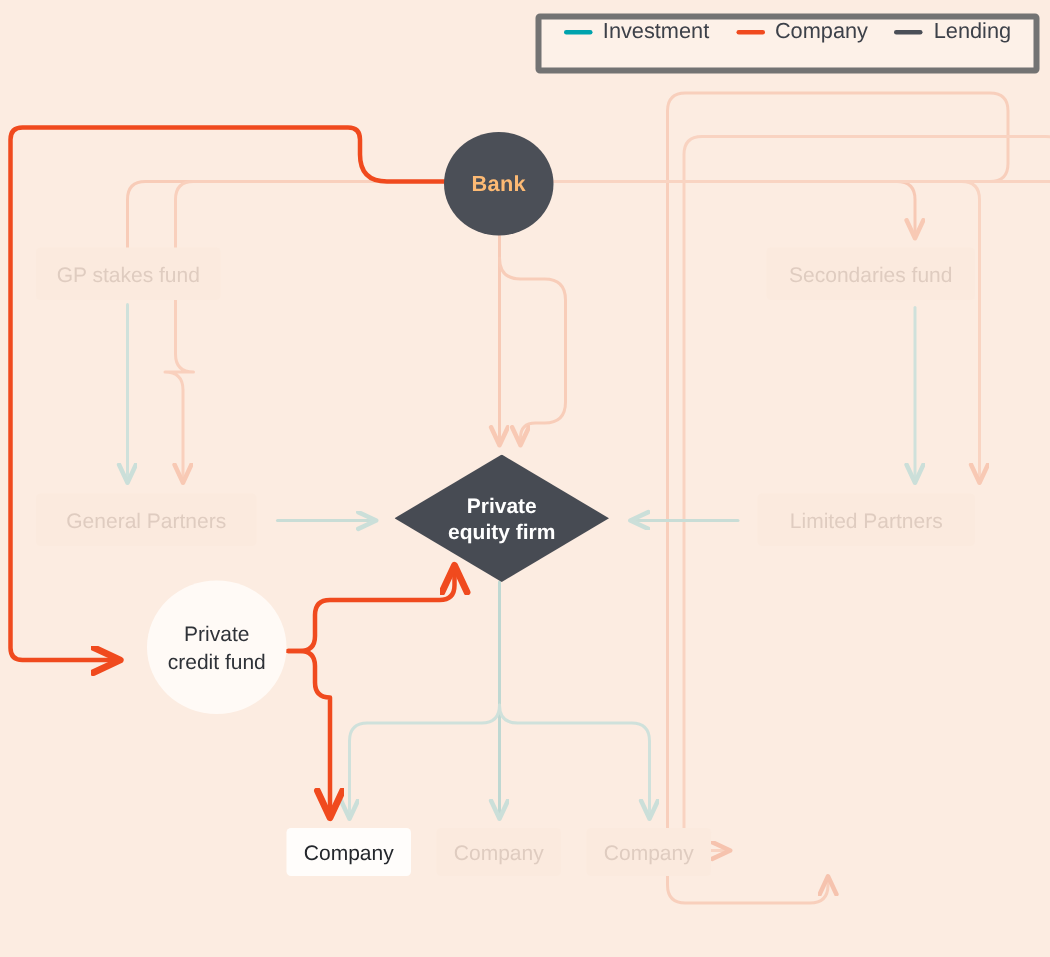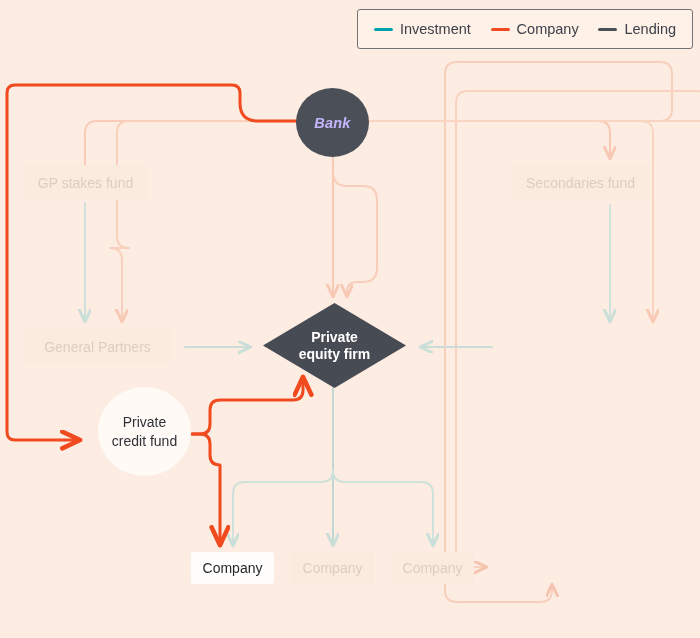--- a/index.html
+++ b/index.html
@@ -24,24 +24,24 @@
   }
 
   
   #legend {
     position: absolute;
     left: 357px;
     top: 9px;
     width: 336px;
     height: 40px;
     background: #fdf1e8;
-    border: 1px solid #737373;
+    border: 4px solid #737373;
     border-radius: 3px;
     display: flex;
-    align-items: center;
+    align-items: flex-start;
     justify-content: space-around;
     padding: 0 6px;
     box-sizing: border-box;
   }
   .legend-entry {
     display: flex;
     align-items: center;
     gap: 7px;
   }
   .legend-swatch {
@@ -66,25 +66,24 @@
     box-sizing: border-box;
   }
 
   .node-bank {
     left: 296px;
     top: 88px;
     width: 73px;
     height: 69px;
     border-radius: 50%;
     background: #4b4f57;
-    color: #c4b5fd;
+    color: #fdba74;
     font-size: 14.5px;
     font-weight: bold;
     letter-spacing: .2px;
-    font-style: italic;
   }
 
   .node-diamond {
     left: 263px;
     top: 303px;
     width: 143px;
     height: 85px;
   }
   .diamond-shape {
     position: absolute;
@@ -241,20 +240,23 @@
   </div>
 
   <div class="node node-box faded node-gen-partners">
     <span>General Partners</span>
   </div>
 
   <div class="node node-box faded node-secondaries">
     <span>Secondaries fund</span>
   </div>
 
+  <div class="node node-box faded node-lim-partners">
+    <span>Limited Partners</span>
+  </div>
 
   <div class="node node-box active node-company-1">
     <span>Company</span>
   </div>
 
   <div class="node node-box faded node-company-2">
     <span>Company</span>
   </div>
 
   <div class="node node-box faded node-company-3">

